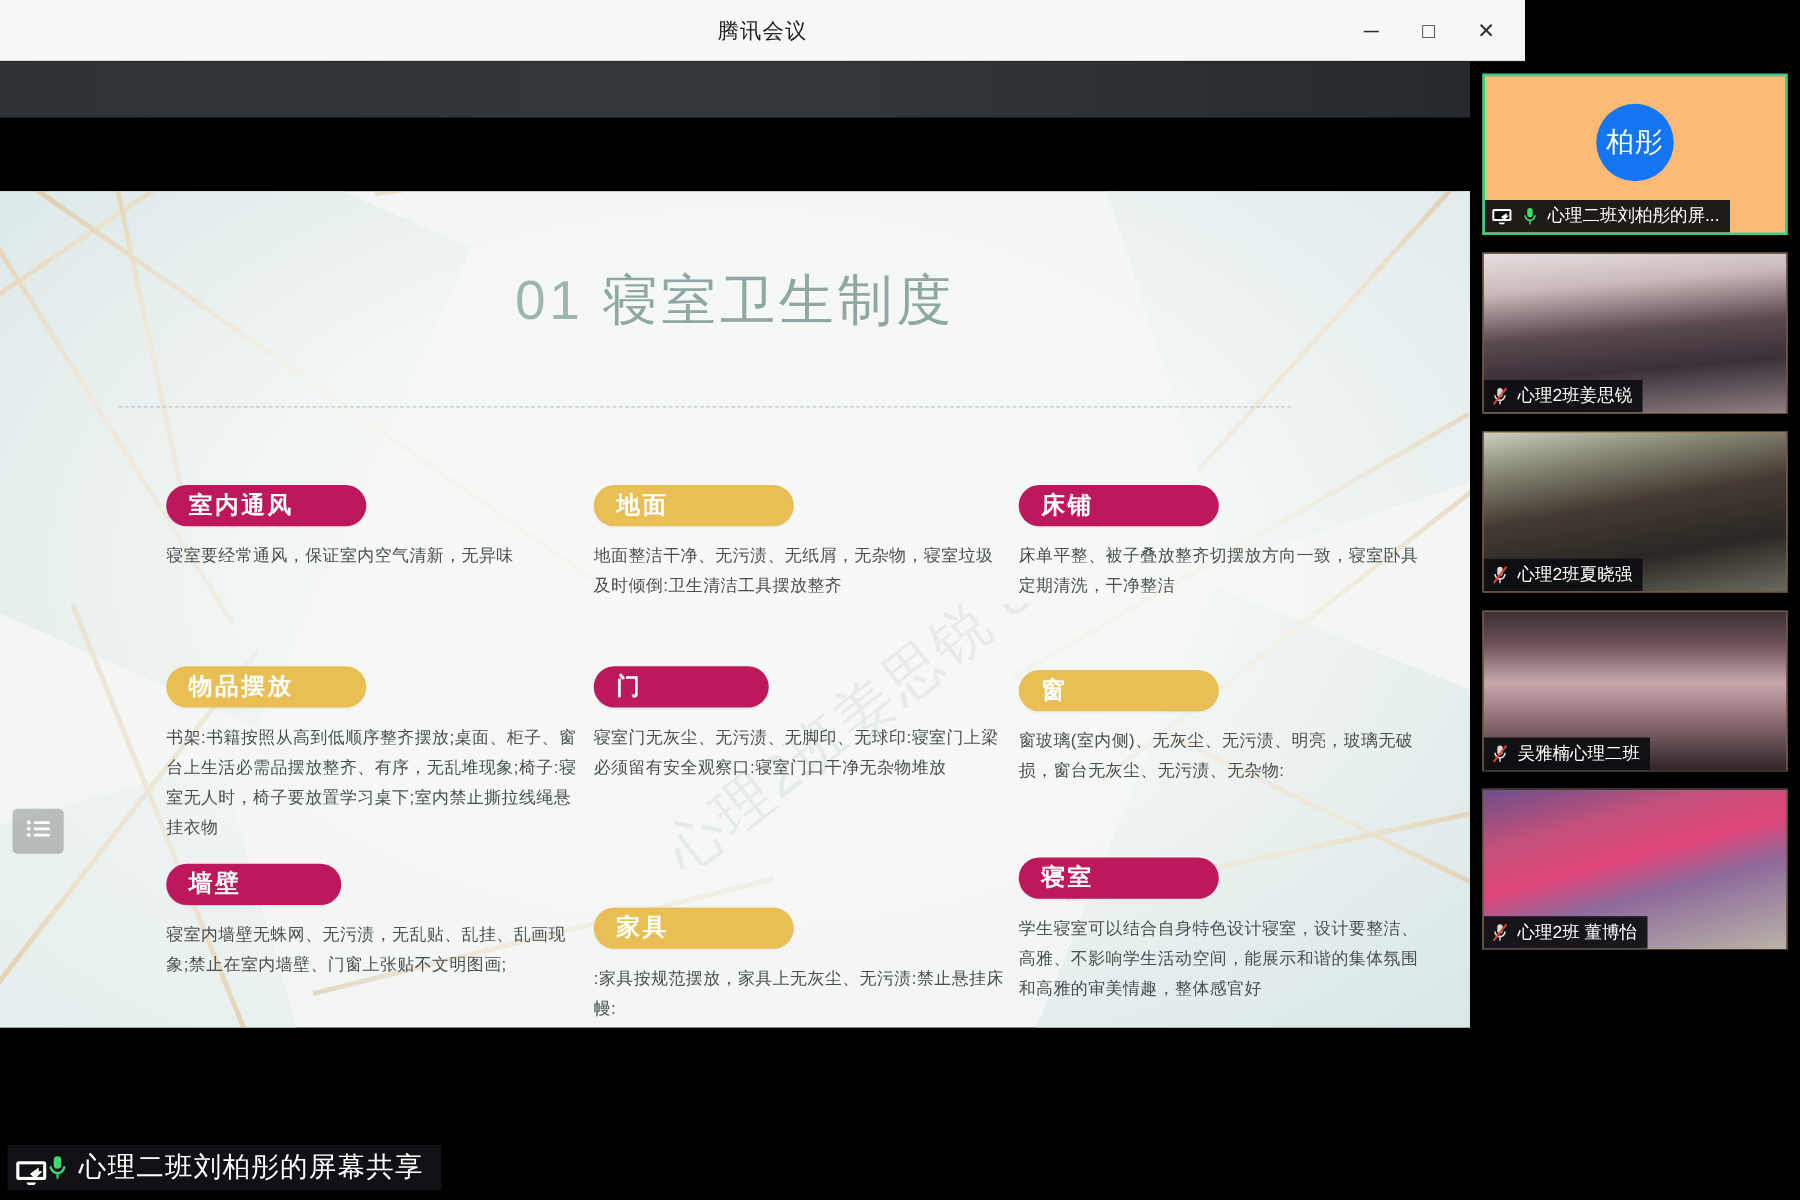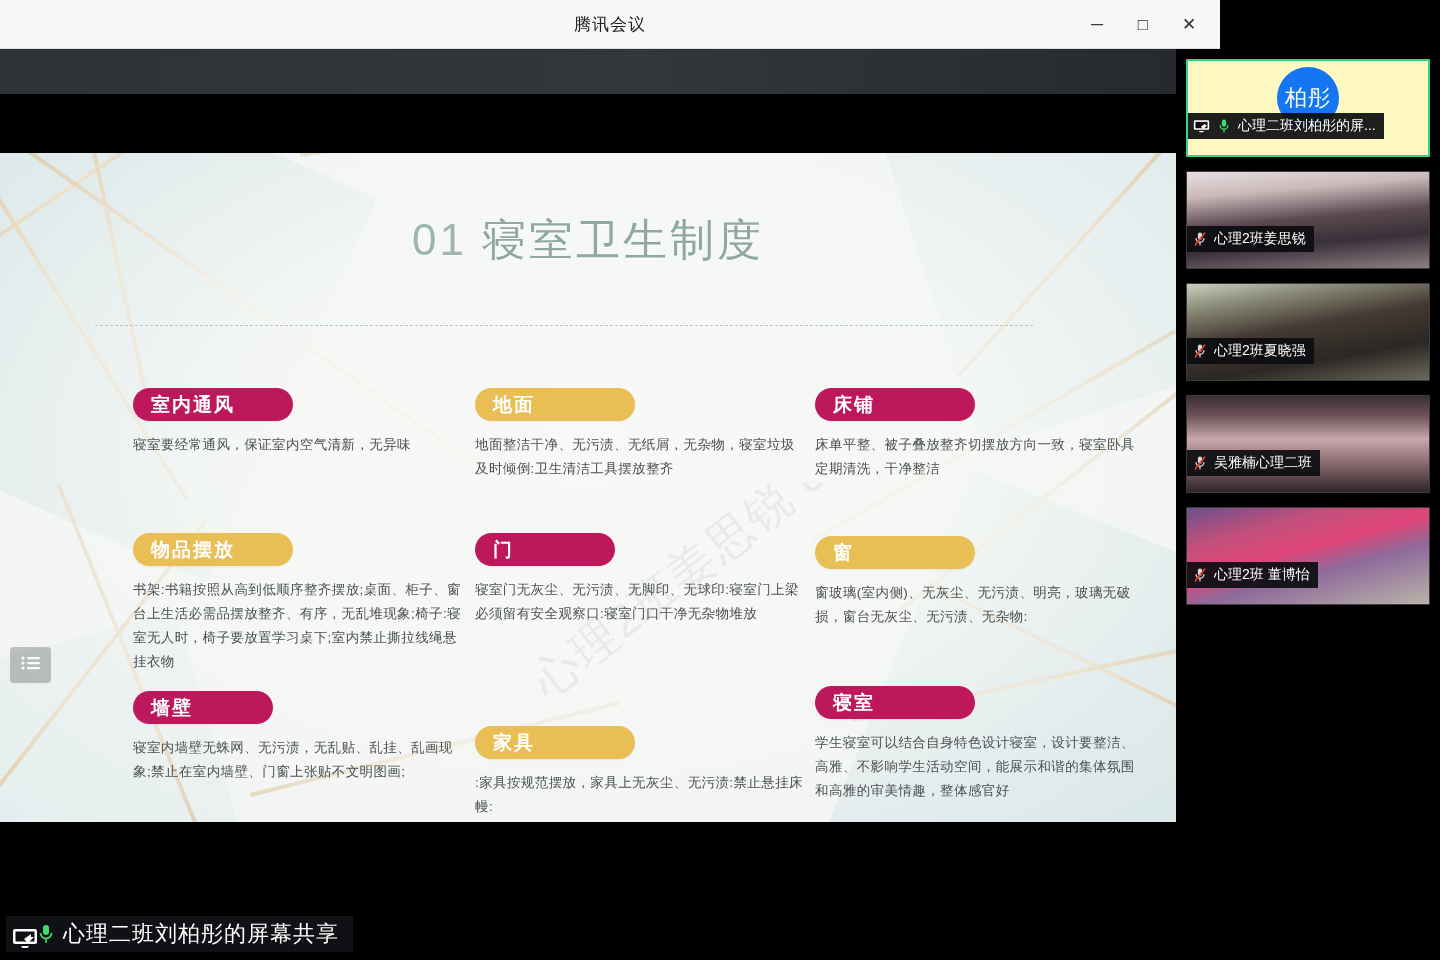--- a/index.html
+++ b/index.html
@@ -119,32 +119,32 @@
     background:#101114; display:flex; align-items:center; gap:8px;
   }
   #sharelabel .txt{ color:#fff; font-size:22px; letter-spacing:1px; }
 
   
   #panel{
     position:absolute; left:1176px; top:49px; width:264px; height:911px;
     background:#000; padding:10px 10px 0 10px;
   }
   .tile{
-    position:relative; width:244px; height:98px; margin-bottom:14px;
-    background:#fef9c3; border:1px solid #3a3a3a; overflow:hidden;
+    position:relative; width:244px; height:129px; margin-bottom:14px;
+    background:#fdba74; border:1px solid #3a3a3a; overflow:hidden;
   }
   .tile.active{ border:2px solid #36d08a; }
   .tile .avatar{
     position:absolute; left:50%; top:calc(50% - 10px); transform:translate(-50%,-50%);
     width:62px; height:62px; border-radius:50%; background:#1476f2;
     display:flex; align-items:center; justify-content:center;
     color:#fff; font-size:22px; letter-spacing:1px;
   }
   .tile .namebar{
-    position:absolute; left:0; bottom:16px; height:26px; max-width:100%;
+    position:absolute; left:0; bottom:0; height:26px; max-width:100%;
     background:rgba(12,13,16,.92); display:flex; align-items:center; gap:6px; padding:0 8px 0 5px;
   }
   .tile .namebar .nm{ color:#fff; font-size:14px; white-space:nowrap; }
   .tile .vid{ position:absolute; inset:0; }
 
   
   .v1{ background:linear-gradient(175deg,#e6dfe0 0%,#cbb9bb 22%,#5b4a50 48%,#3a3038 70%,#8c7f84 100%); }
   .v2{ background:linear-gradient(170deg,#cfcfc0 0%,#8e8f7c 18%,#443a33 45%,#2b2723 72%,#6c6a5f 100%); }
   .v3{ background:linear-gradient(180deg,#3b2f33 0%,#6b5057 20%,#c6a8ab 45%,#8a6a70 70%,#2e2528 100%); }
   .v4{ background:linear-gradient(160deg,#1b2026 0%,#2c333c 30%,#6a6f74 55%,#3a3f45 75%,#d9c78d 100%); }

